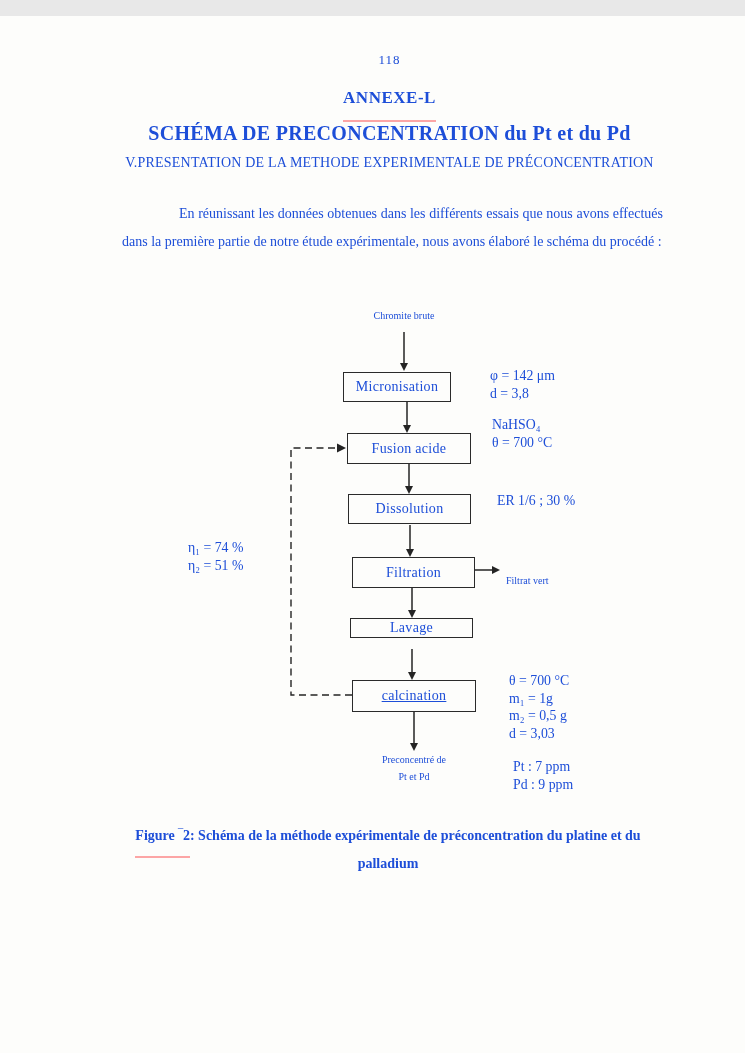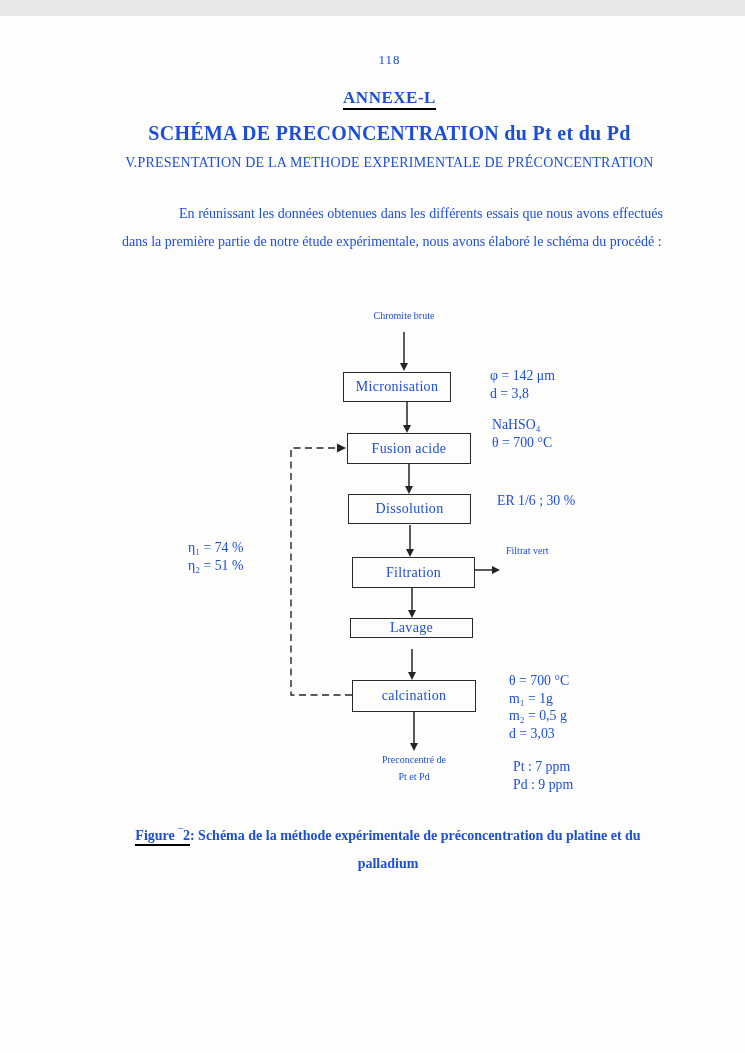--- a/index.html
+++ b/index.html
@@ -30,22 +30,22 @@
     font-size: 13px;
     letter-spacing: 1px;
   }
   .annex-title {
     top: 72px;
     font-size: 17px;
     font-weight: bold;
     letter-spacing: 0.5px;
   }
   .u {
-    border-bottom: 2px solid #000000;
-    padding-bottom: 1px;
+    border-bottom: 2px solid #fca5a5;
+    padding-bottom: 13px;
   }
   .main-title {
     top: 106px;
     font-size: 20px;
     font-weight: bold;
     letter-spacing: 0.3px;
   }
   .section-heading {
     top: 139px;
     font-size: 14px;
@@ -178,23 +178,23 @@
       </g>
     </svg>
 
     <div class="flabel" style="left:334px; top:4px; width:140px;">Chromite brute</div>
 
     <div class="fbox" style="left:343px; top:66px; width:108px; height:30px;">Micronisation</div>
     <div class="fbox" style="left:347px; top:127px; width:124px; height:31px;">Fusion acide</div>
     <div class="fbox" style="left:348px; top:188px; width:123px; height:30px;">Dissolution</div>
     <div class="fbox" style="left:352px; top:251px; width:123px; height:31px;">Filtration</div>
     <div class="fbox" style="left:350px; top:312px; width:123px; height:20px;">Lavage</div>
-    <div class="fbox" style="left:352px; top:374px; width:124px; height:32px;">calcination</div>
-
-    <div class="flabel" style="left:506px; top:239px; text-align:left;">Filtrat vert</div>
+    <div class="fbox" style="left:352px; top:374px; width:124px; height:32px;text-decoration:underline;">calcination</div>
+
+    <div class="flabel" style="left:506px; top:269px; text-align:left;">Filtrat vert</div>
 
     <div class="flabel" style="left:338px; top:446px; width:152px; line-height:16.5px;">
       <div>Preconcentré de</div>
       <div>Pt et Pd</div>
     </div>
 
 
     <div class="ann" style="left:490px; top:61px;">
       <div>φ = 142 μm</div>
       <div>d = 3,8</div>

